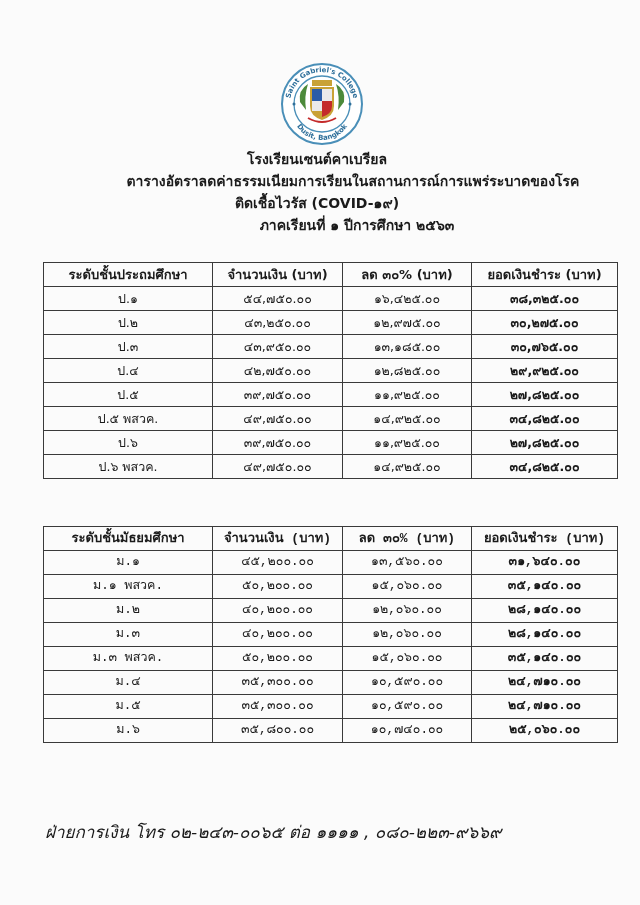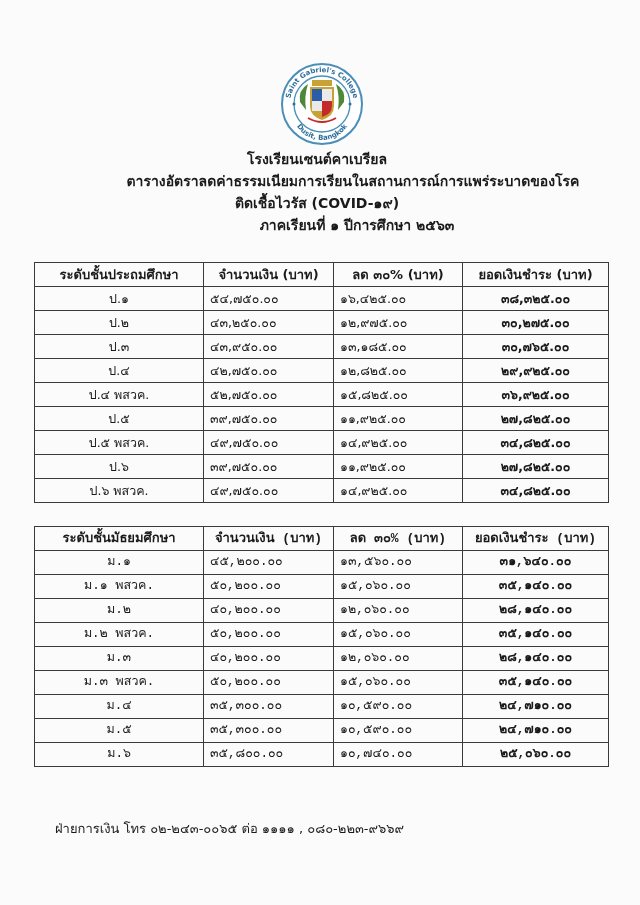--- a/index.html
+++ b/index.html
@@ -9,34 +9,34 @@
     }
     .logo {
       position: absolute; left: 278px; top: 62px; width: 88px; height: 84px;
     }
     .heading { position: absolute; left: 0; width: 634px; text-align: center; font-weight: bold; font-size: 14px; line-height: 18px; }
     .h1 { top: 150px; }
     .h2 { top: 172px; padding-left: 36px; }
     .h3 { top: 194px; }
     .h4 { top: 216px; padding-left: 40px; }
     table.fees {
-      position: absolute; left: 34px; width: 574px; border-collapse: collapse;
+      position: absolute; left: 43px; width: 574px; border-collapse: collapse;
       font-size: 12.5px; table-layout: fixed;
     }
     table.fees th, table.fees td {
       border: 1.3px solid #3a3a3a; height: 23px; padding: 0 6px; line-height: 23px; white-space: nowrap;
     }
     table.fees th { font-weight: bold; font-size: 13px; text-align: center; }
     table.fees td.lvl { text-align: center; margin-left: 24px; }
-    table.fees td.num { text-align: left; }
+    table.fees td.num { text-align: center; }
     table.fees td.pay { text-align: center; font-weight: bold; }
     #t1 { top: 262px; }
     #t2 { top: 526px; font-family: Liberation Mono, monospace; }
     col.c1 { width: 169px; } col.c2 { width: 130px; } col.c3 { width: 129px; } col.c4 { width: 146px; }
-    .footer { position: absolute; left: 55px; top: 818px; font-size: 13px; }
+    .footer { position: absolute; left: 45px; top: 818px; font-size: 17px; font-style: italic; }
   </style>
 </head>
 <body>
 
 <div class="logo">
   <svg width="88" height="84" viewBox="0 0 88 84">
     <defs>
       <path id="arcTop" d="M 12 42 A 32 32 0 0 1 76 42"></path>
       <path id="arcBot" d="M 14 48 A 30 30 0 0 0 74 48"></path>
     </defs>
@@ -97,26 +97,20 @@
         <td class="num">๑๓,๑๘๕.๐๐</td>
         <td class="pay">๓๐,๗๖๕.๐๐</td>
       </tr>
     <tr>
         <td class="lvl">ป.๔</td>
         <td class="num">๔๒,๗๕๐.๐๐</td>
         <td class="num">๑๒,๘๒๕.๐๐</td>
         <td class="pay">๒๙,๙๒๕.๐๐</td>
       </tr>
     <tr>
-        <td class="lvl">ป.๔ พสวค.</td>
-        <td class="num">๕๒,๗๕๐.๐๐</td>
-        <td class="num">๑๕,๘๒๕.๐๐</td>
-        <td class="pay">๓๖,๙๒๕.๐๐</td>
-      </tr>
-    <tr>
         <td class="lvl">ป.๕</td>
         <td class="num">๓๙,๗๕๐.๐๐</td>
         <td class="num">๑๑,๙๒๕.๐๐</td>
         <td class="pay">๒๗,๘๒๕.๐๐</td>
       </tr>
     <tr>
         <td class="lvl">ป.๕ พสวค.</td>
         <td class="num">๔๙,๗๕๐.๐๐</td>
         <td class="num">๑๔,๙๒๕.๐๐</td>
         <td class="pay">๓๔,๘๒๕.๐๐</td>
@@ -164,26 +158,20 @@
         <td class="num">๑๕,๐๖๐.๐๐</td>
         <td class="pay">๓๕,๑๔๐.๐๐</td>
       </tr>
     <tr>
         <td class="lvl">ม.๒</td>
         <td class="num">๔๐,๒๐๐.๐๐</td>
         <td class="num">๑๒,๐๖๐.๐๐</td>
         <td class="pay">๒๘,๑๔๐.๐๐</td>
       </tr>
     <tr>
-        <td class="lvl">ม.๒ พสวค.</td>
-        <td class="num">๕๐,๒๐๐.๐๐</td>
-        <td class="num">๑๕,๐๖๐.๐๐</td>
-        <td class="pay">๓๕,๑๔๐.๐๐</td>
-      </tr>
-    <tr>
         <td class="lvl">ม.๓</td>
         <td class="num">๔๐,๒๐๐.๐๐</td>
         <td class="num">๑๒,๐๖๐.๐๐</td>
         <td class="pay">๒๘,๑๔๐.๐๐</td>
       </tr>
     <tr>
         <td class="lvl">ม.๓ พสวค.</td>
         <td class="num">๕๐,๒๐๐.๐๐</td>
         <td class="num">๑๕,๐๖๐.๐๐</td>
         <td class="pay">๓๕,๑๔๐.๐๐</td>

